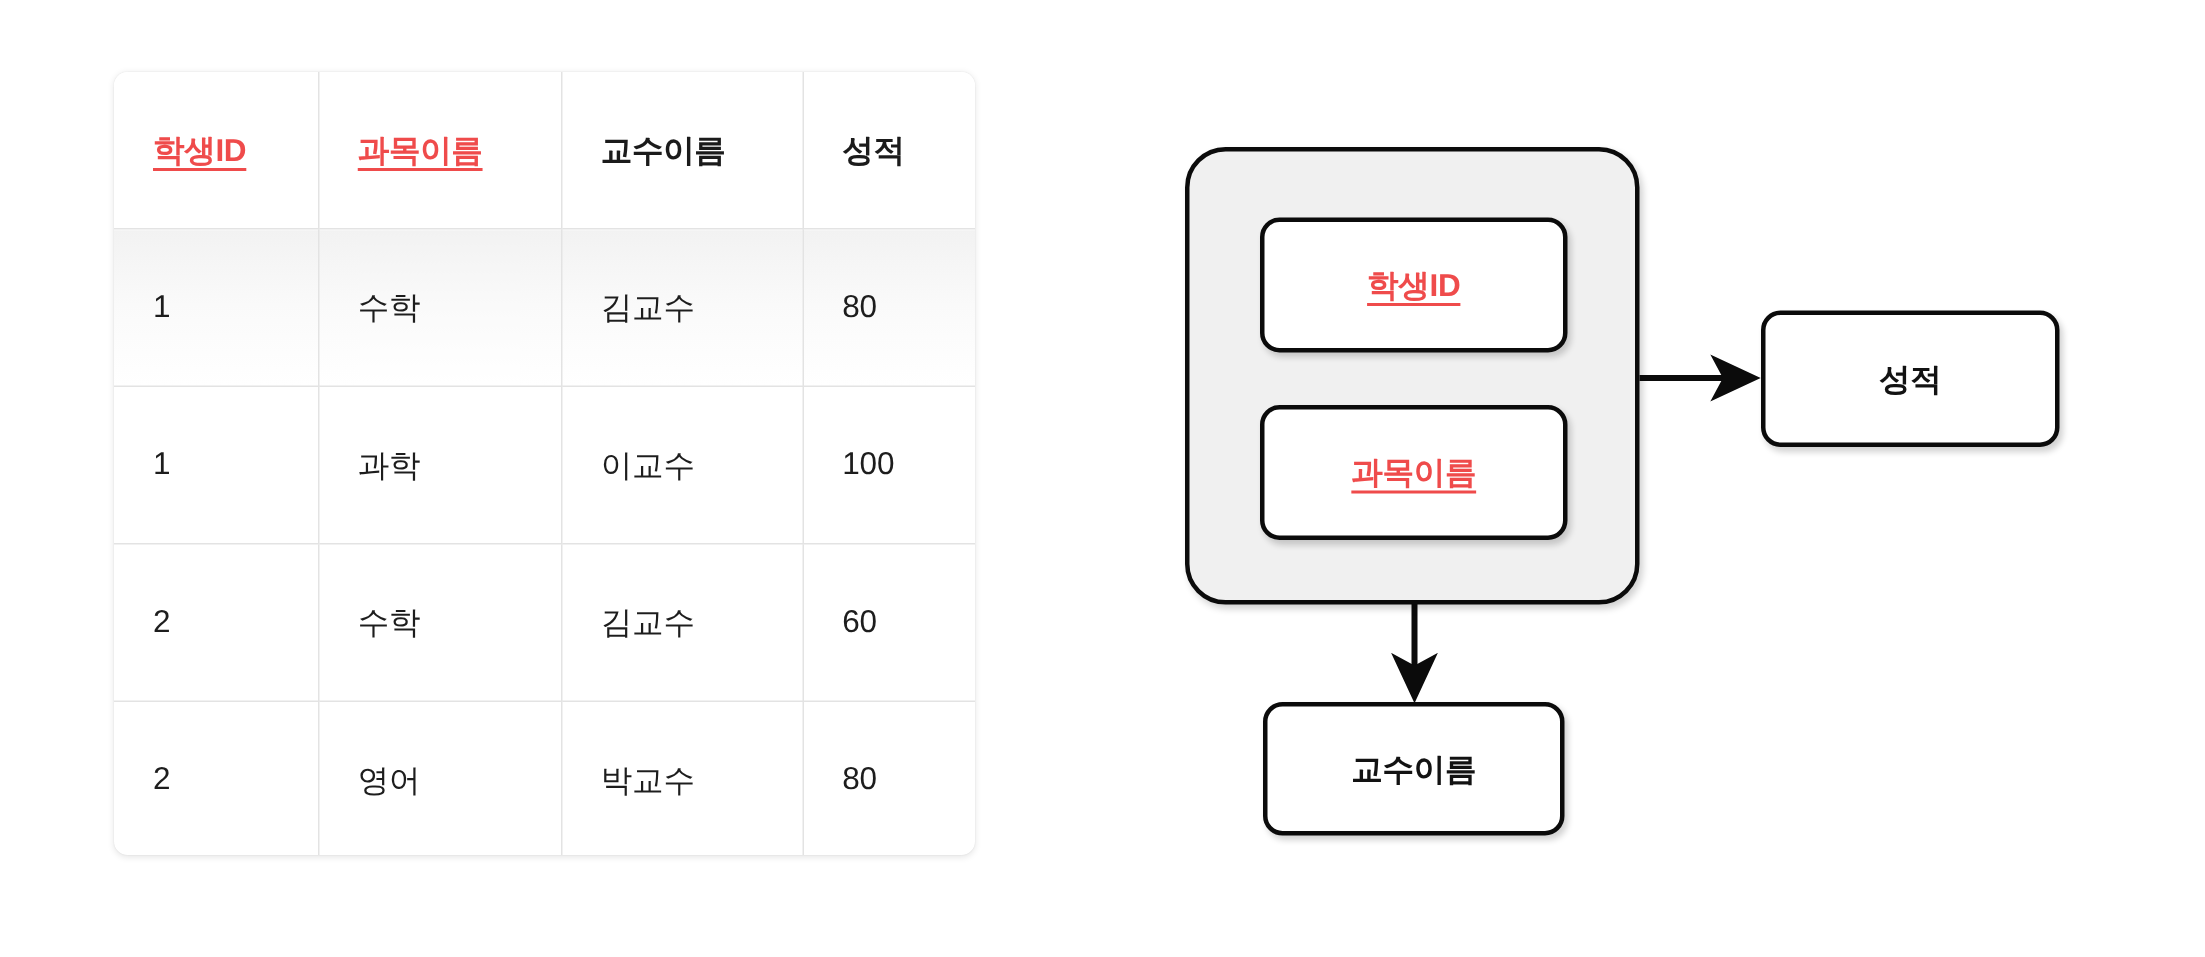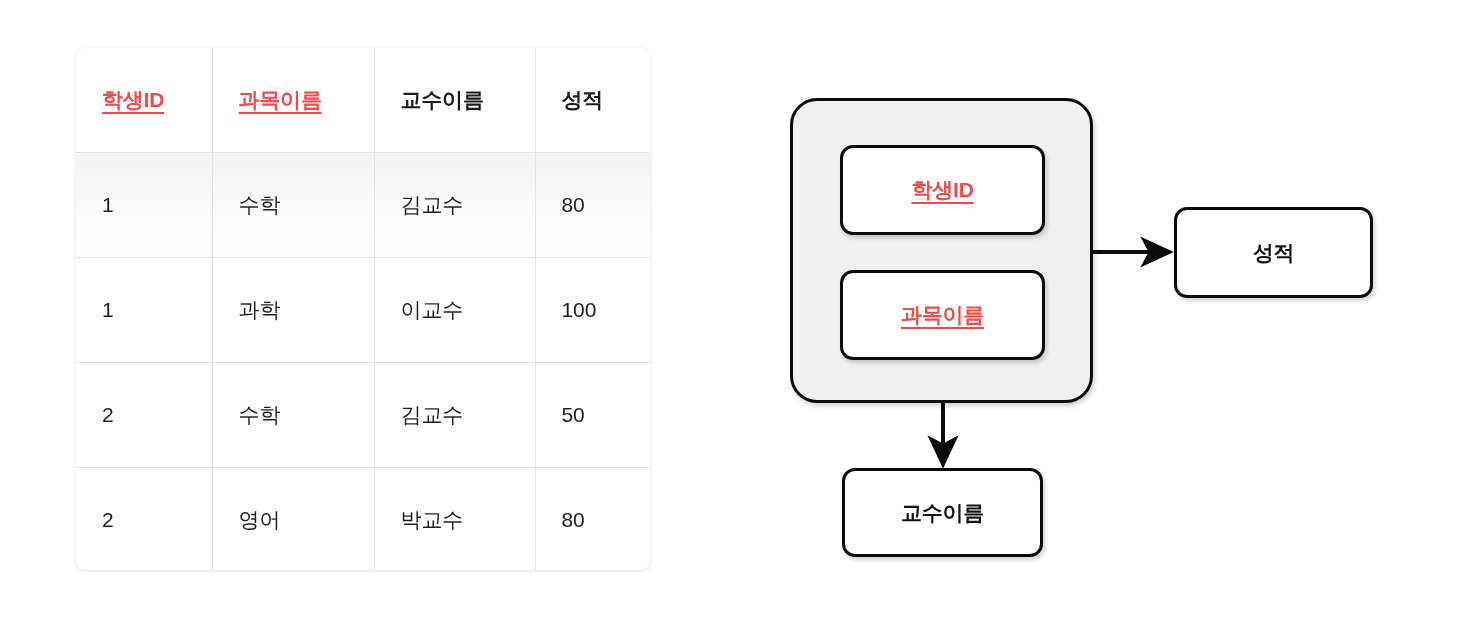--- a/index.html
+++ b/index.html
@@ -154,21 +154,21 @@
       <tr>
         <td>1</td>
         <td>과학</td>
         <td>이교수</td>
         <td>100</td>
       </tr>
       <tr>
         <td>2</td>
         <td>수학</td>
         <td>김교수</td>
-        <td>50</td>
+        <td>60</td>
       </tr>
       <tr>
         <td>2</td>
         <td>영어</td>
         <td>박교수</td>
         <td>80</td>
       </tr>
     </tbody>
   </table>
 </div>

